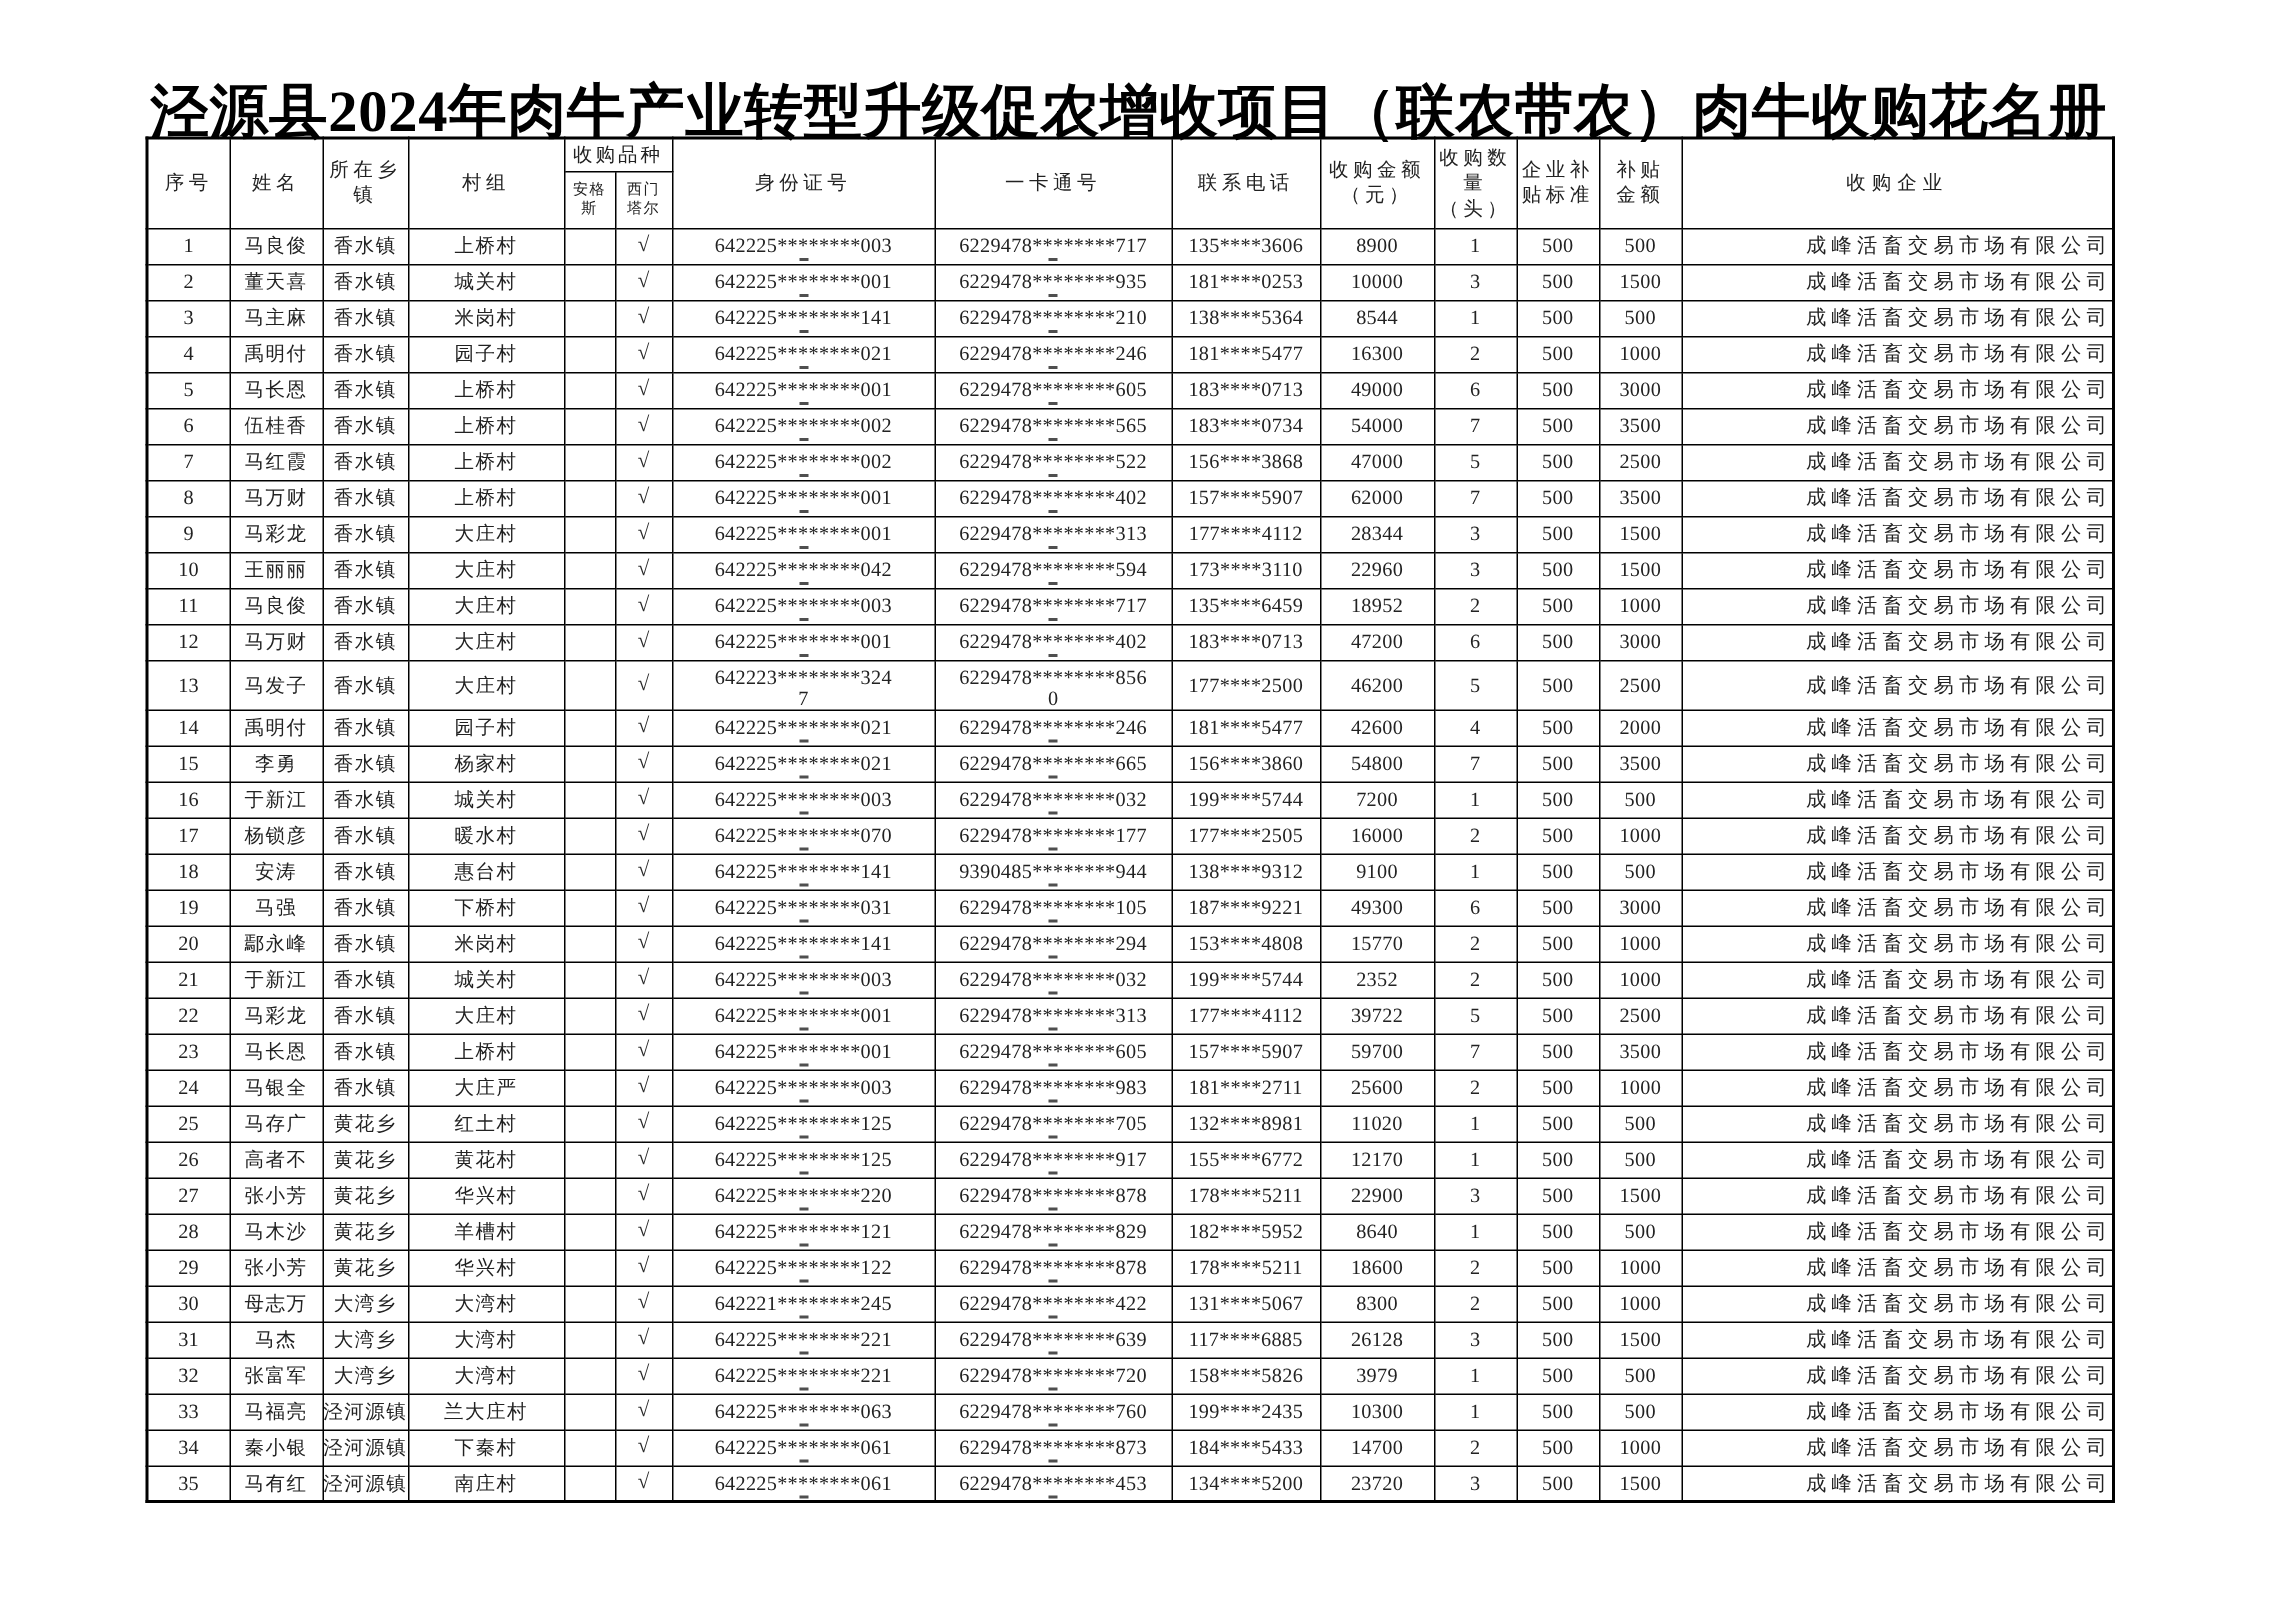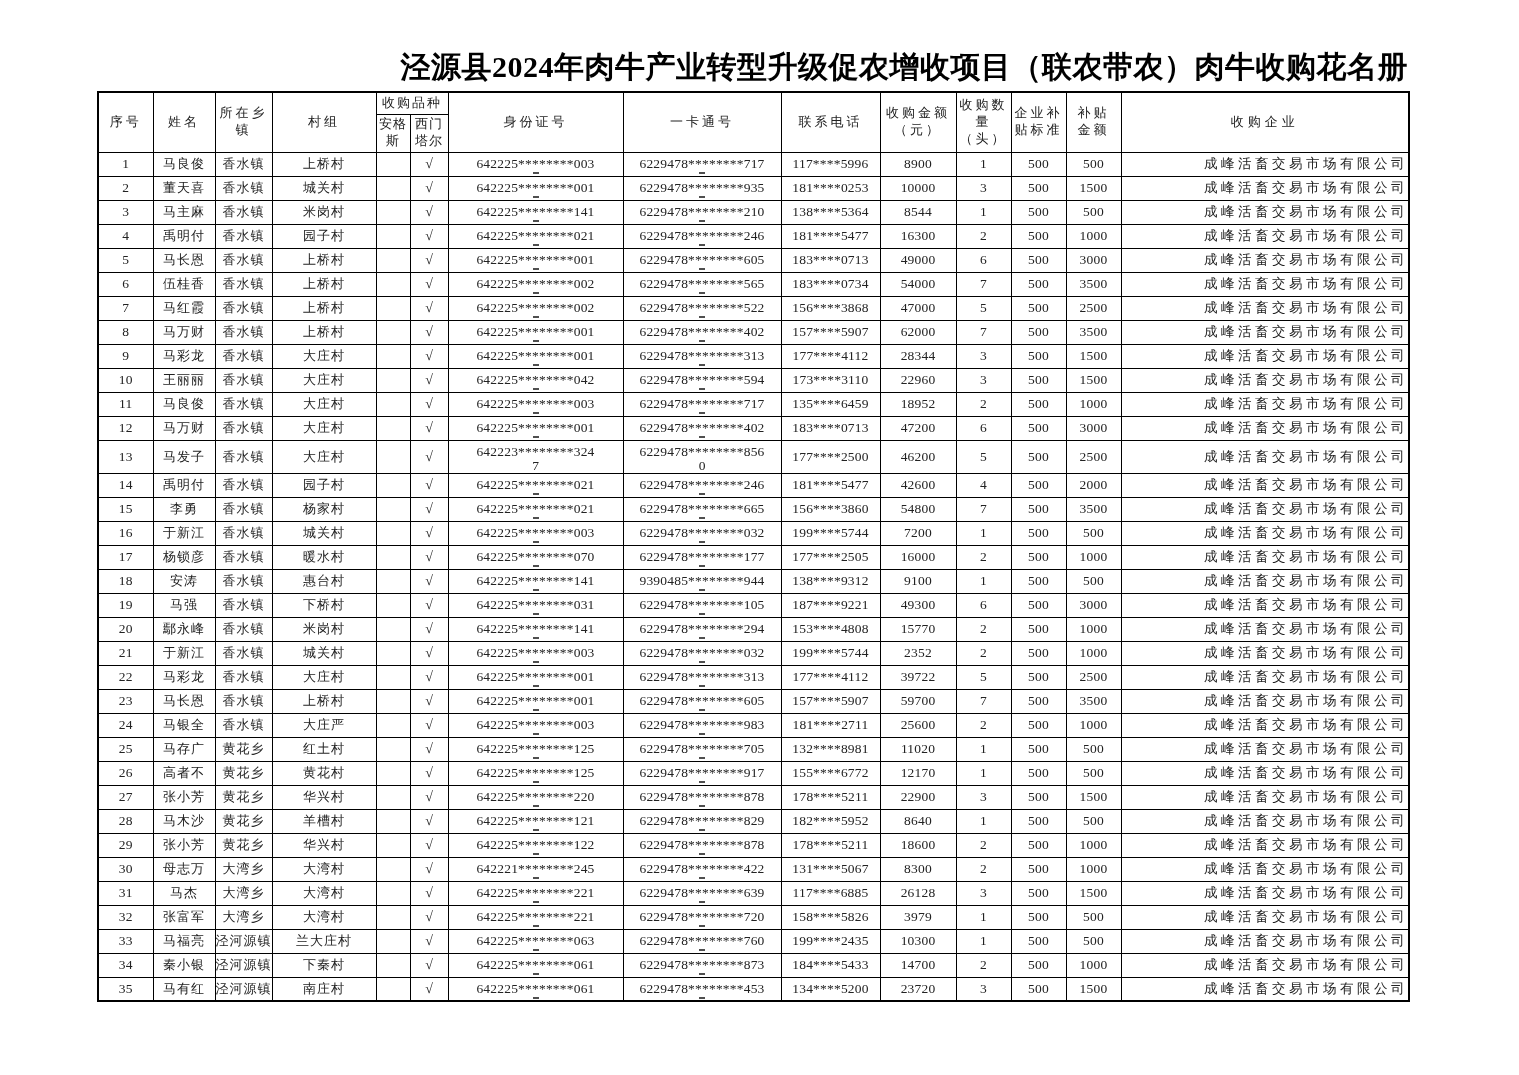--- a/index.html
+++ b/index.html
@@ -3,37 +3,37 @@
 <meta charset="utf-8">
 <style>
   html,body{margin:0;padding:0;}
   body{
     width:1519px;height:1075px;background:#ffffff;position:relative;
     font-family:"Liberation Serif","DejaVu Serif",serif;color:#1d1d1d;
     overflow:hidden;
   }
   .doc-title{
     position:absolute;left:97px;top:47px;width:1311px;
-    text-align:right;font-weight:bold;font-size:30px;color:#000;
+    text-align:center;font-weight:bold;font-size:39px;color:#000;
     letter-spacing:0.5px;white-space:nowrap;
   }
   table.roster{
     position:absolute;left:97px;top:91px;width:1311px;
     border-collapse:collapse;table-layout:fixed;
     border:2px solid #000;
   }
   th,td{border:1px solid #000;padding:0;overflow:hidden;}
   thead th{
     font-weight:normal;font-size:13px;color:#222;
     text-align:center;vertical-align:middle;
     white-space:pre-line;line-height:1.3;letter-spacing:3px;
   }
   thead tr.h1{height:22px;}
   thead tr.h2{height:38px;}
-  thead th.sub{letter-spacing:1px;font-size:13px;margin-top:12px;}
+  thead th.sub{letter-spacing:1px;font-size:10px;margin-top:12px;}
   thead th.breed{letter-spacing:2px;}
   thead th.company-h{letter-spacing:4px;margin-left:12px;}
   tbody tr{height:24px;}
   tbody td{
     text-align:center;vertical-align:middle;
     font-size:13px;color:#222;
   }
   td.txt{letter-spacing:1px;}
   td.num{font-size:13.5px;letter-spacing:0.2px;}
   td.idcard{vertical-align:top;padding-top:3px;}
@@ -102,21 +102,21 @@
         <td class="check"></td>
         <td class="check">√</td>
         <td class="idcard">
           <div class="num-line">642225********003</div>
           <div class="sliver"></div>
         </td>
         <td class="idcard">
           <div class="num-line">6229478********717</div>
           <div class="sliver"></div>
         </td>
-        <td class="num">117****5996</td>
+        <td class="num">135****3606</td>
         <td class="num">8900</td>
         <td class="num">1</td>
         <td class="num">500</td>
         <td class="num">500</td>
         <td class="company">成峰活畜交易市场有限公司</td>
       </tr>
       <tr>
         <td class="num">2</td>
         <td class="txt">董天喜</td>
         <td class="txt">香水镇</td>

